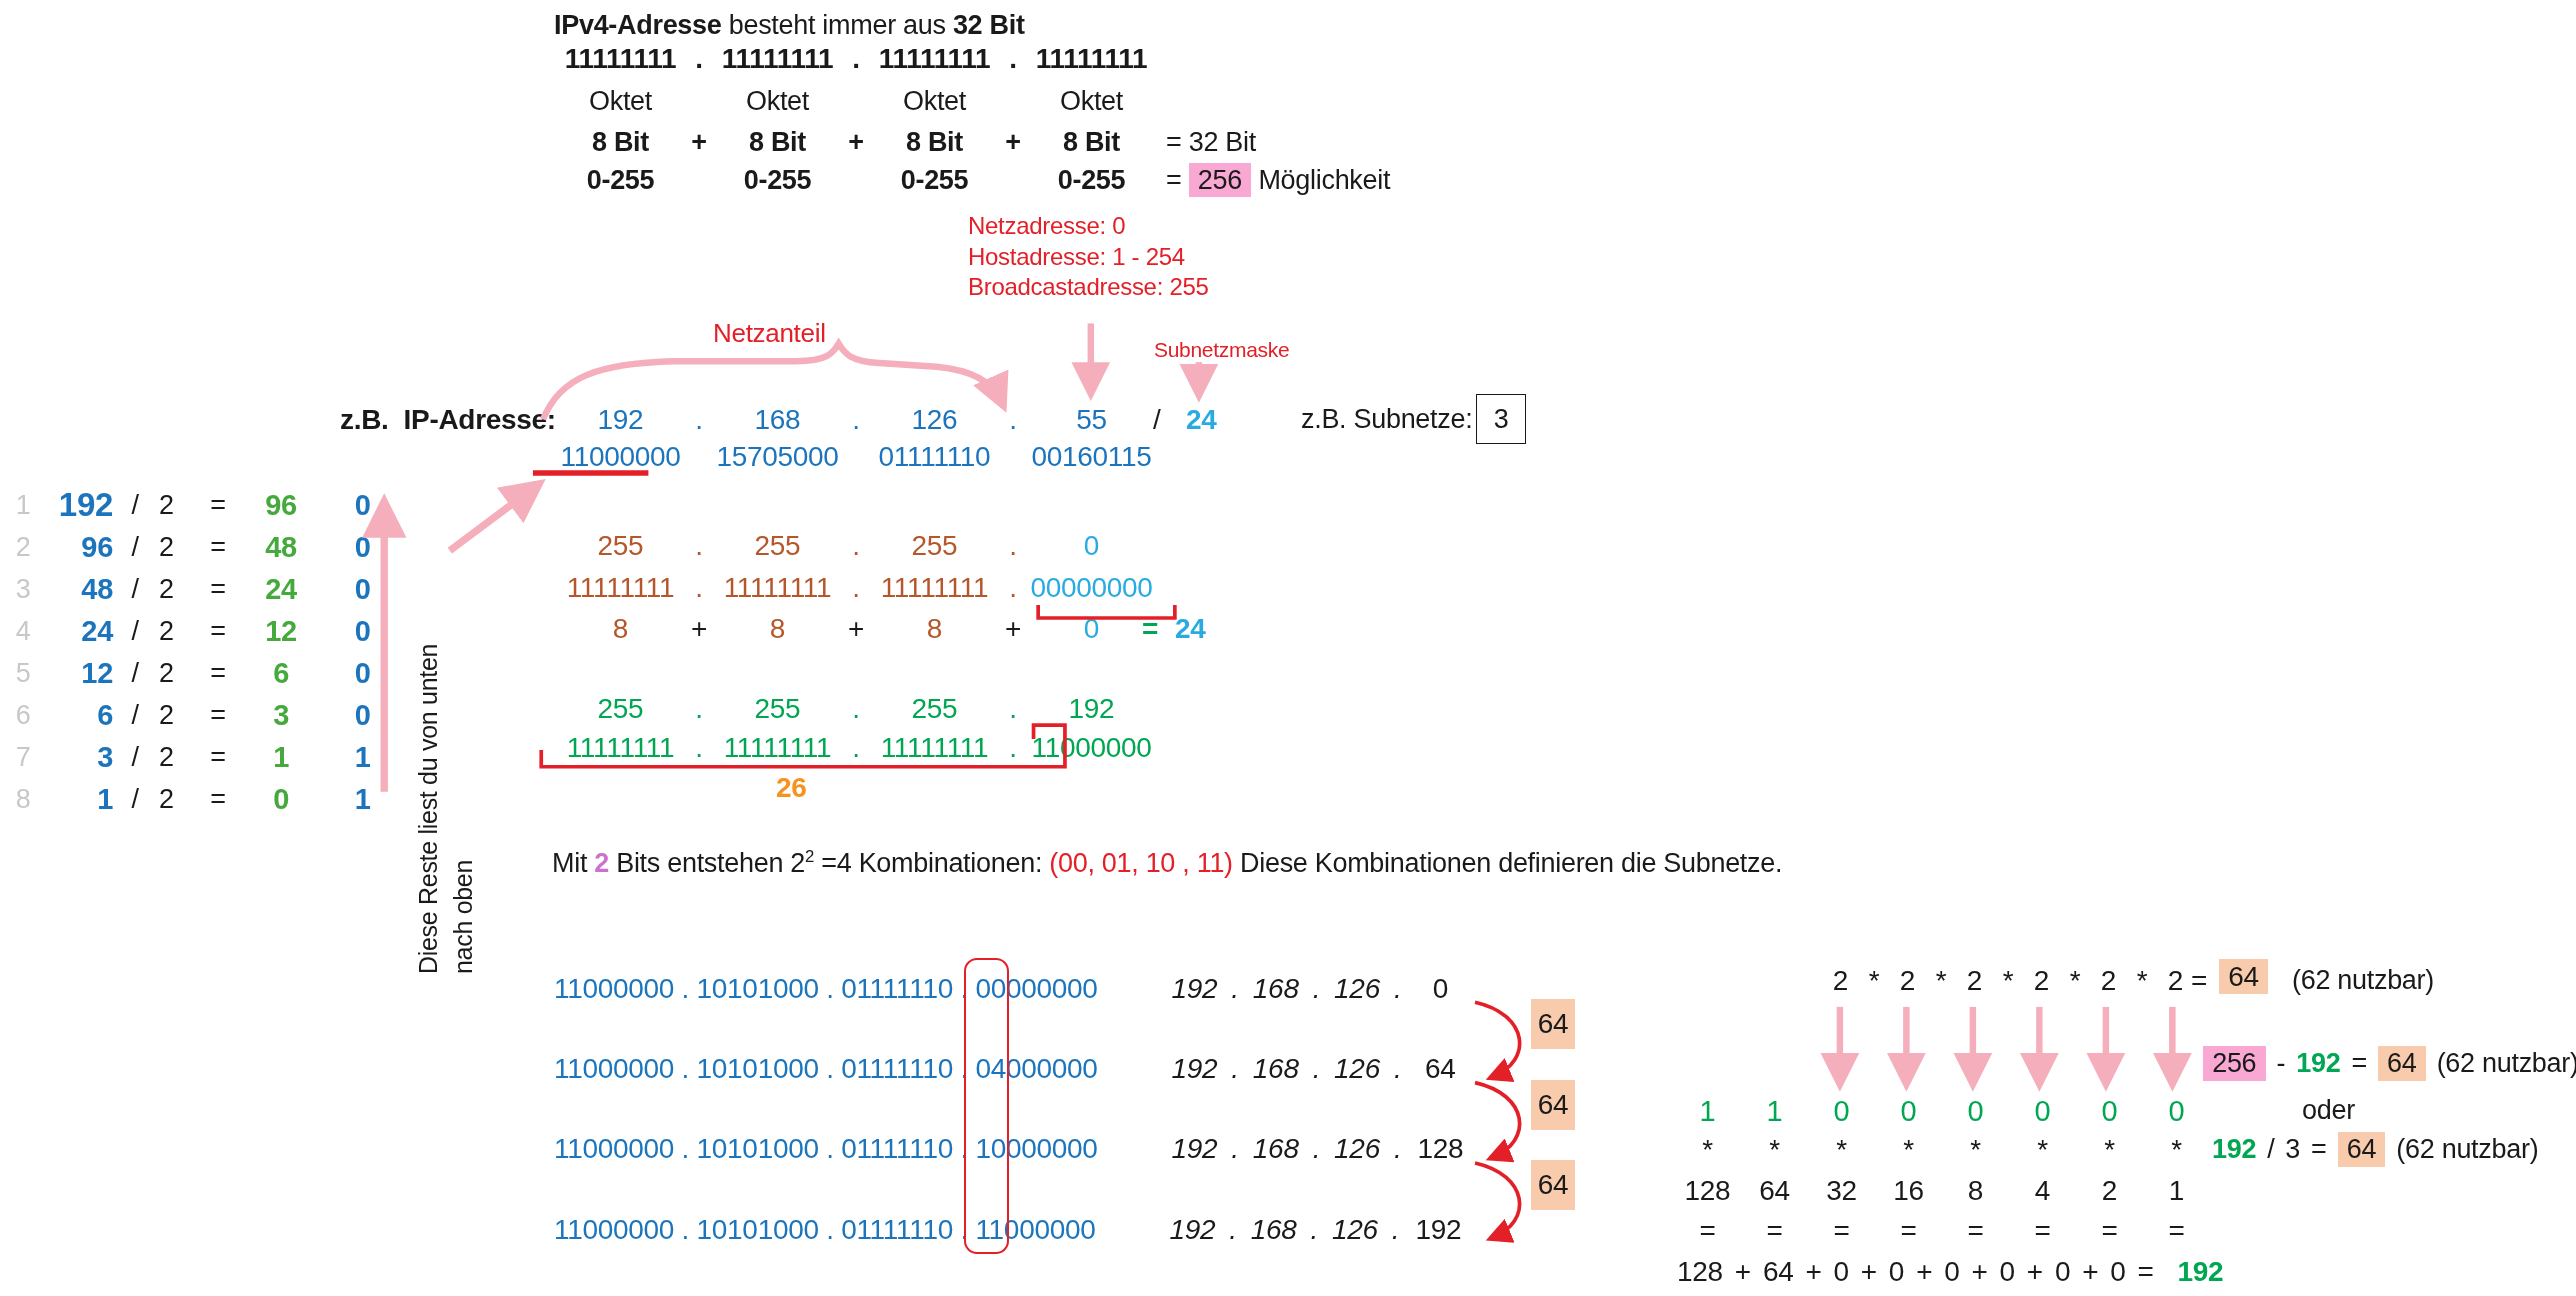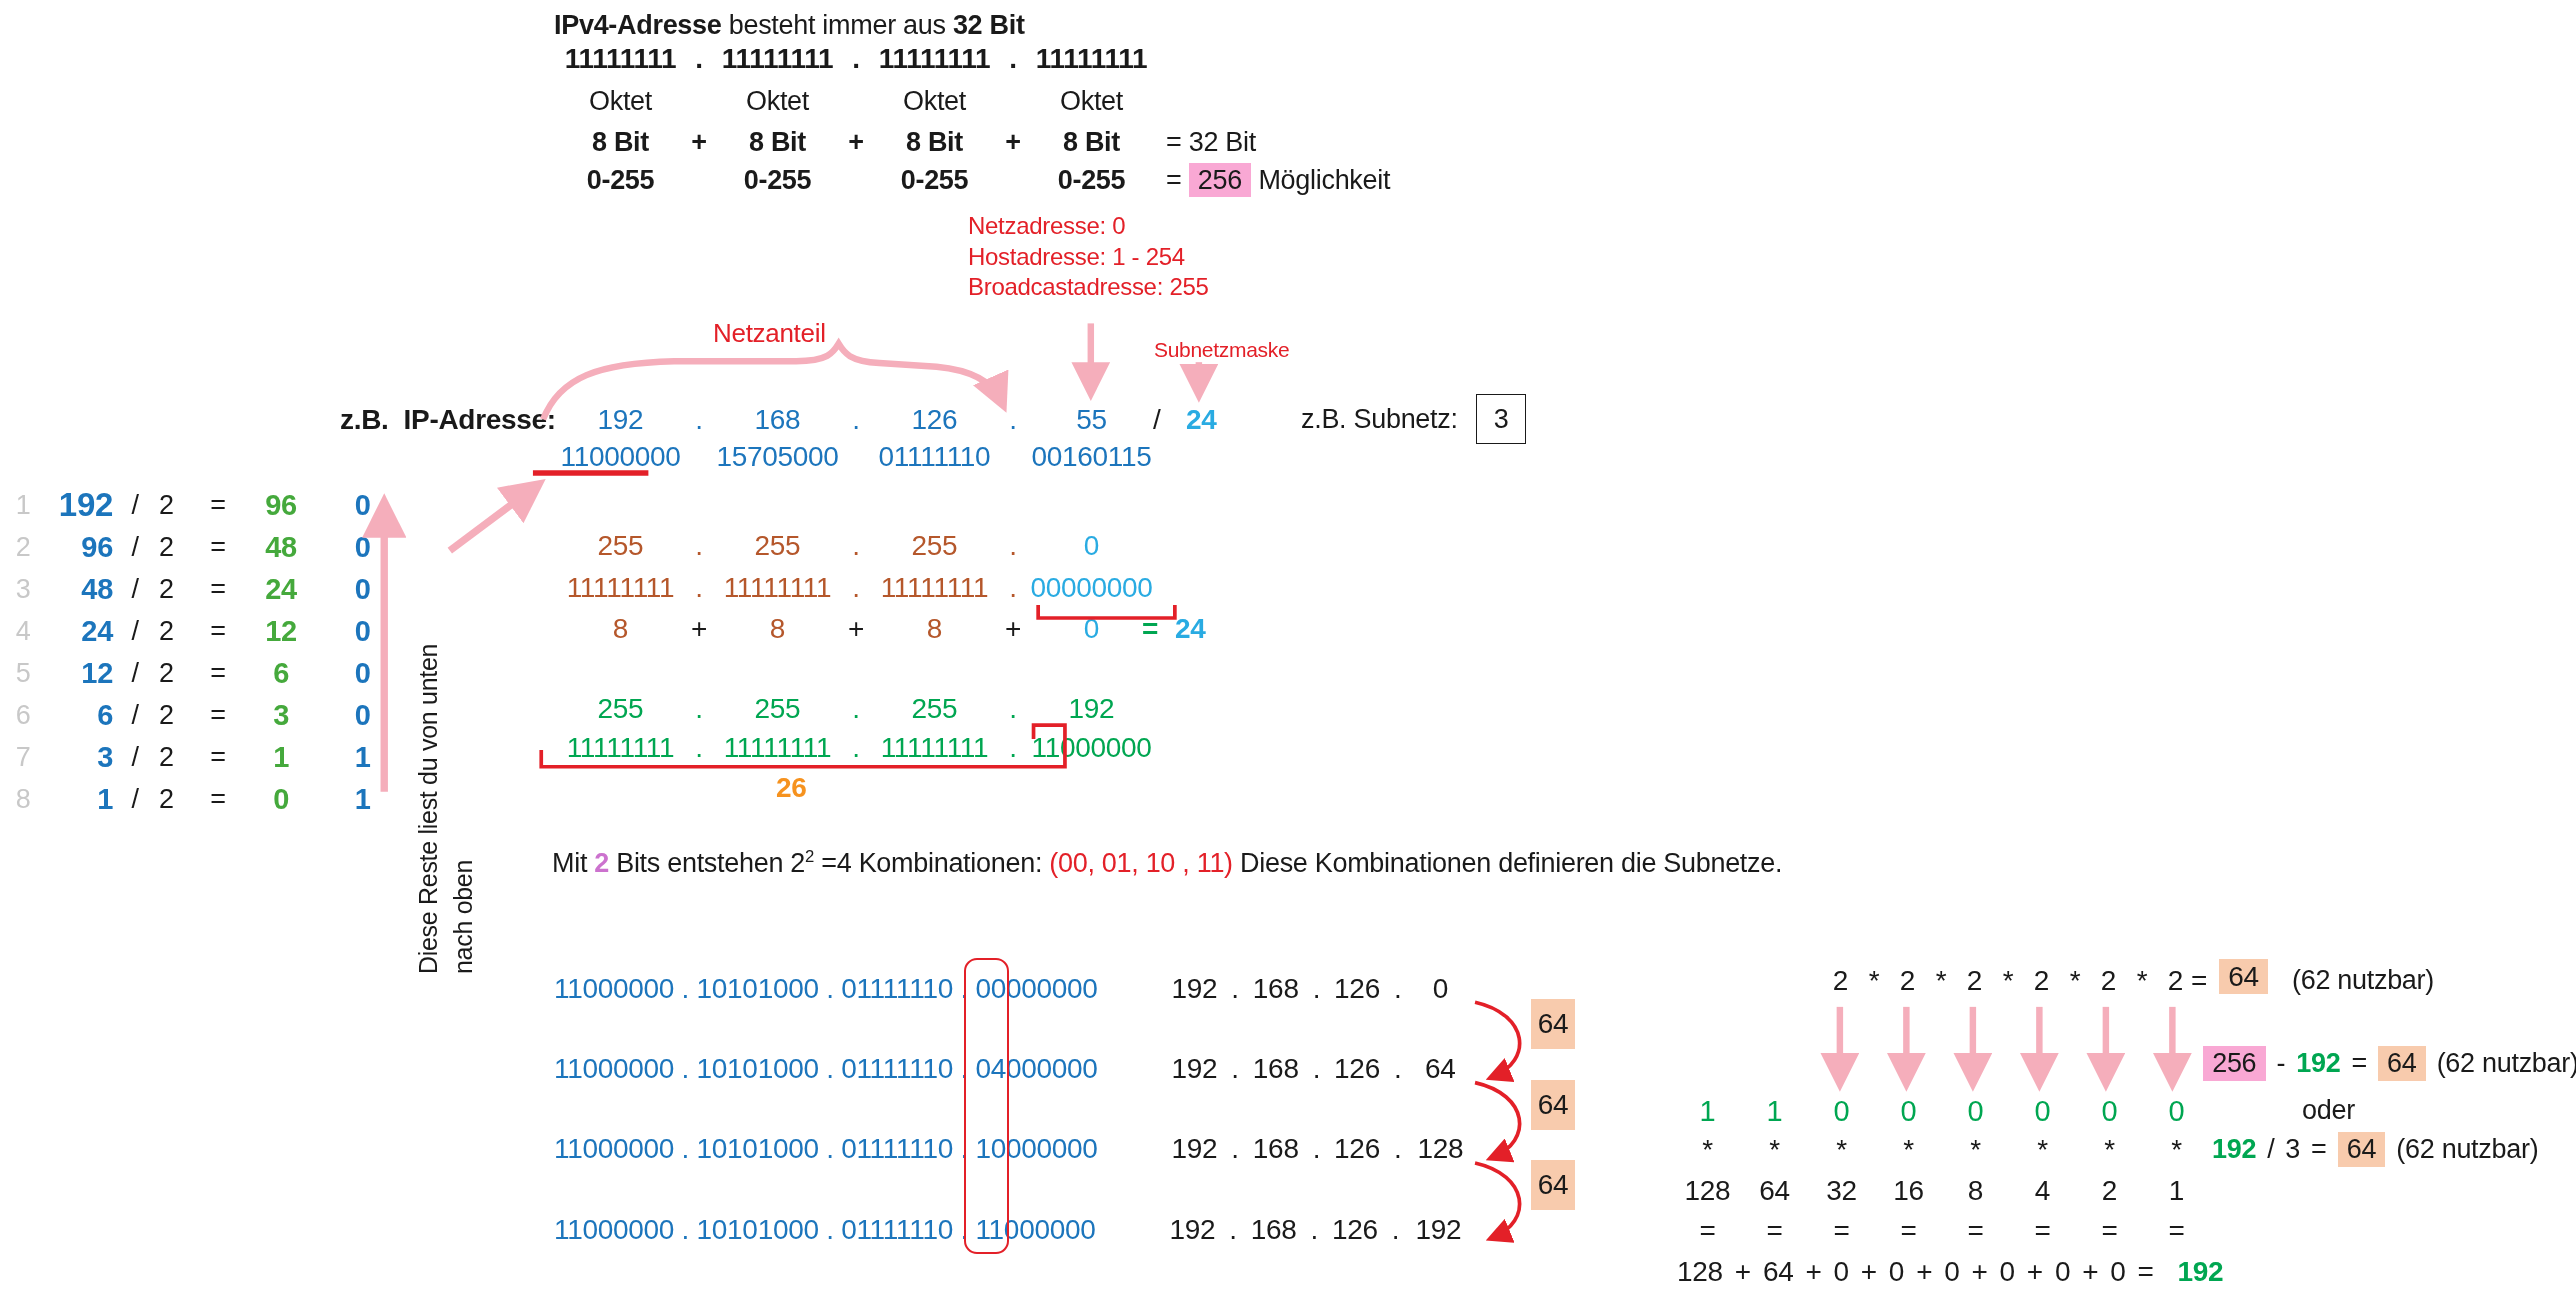--- a/index.html
+++ b/index.html
@@ -21,21 +21,21 @@
           text-align:center;}
   .stepbox{position:absolute;width:44px;height:50px;background:#F8CBAD;display:flex;
            align-items:center;justify-content:center;font-size:28px;}
   .dgrid{position:absolute;display:grid;grid-template-columns:35px 78px 33px 29.6px 74px 52px 111px;
          grid-auto-rows:42px;align-items:center;}
   .dn{color:#C8C8C8;text-align:center;font-size:27px;}
   .da{color:#1C75BC;font-weight:bold;text-align:right;padding-right:5.5px;font-size:29px;}
   .ds,.dt,.de{text-align:center;font-size:27px;}
   .dq{color:#45A93C;font-weight:bold;text-align:center;font-size:29px;}
   .dr{color:#1C75BC;font-weight:bold;text-align:center;font-size:29px;}
-  .dec{margin-left:74px;word-spacing:6.5px;color:#1a1a1a;}
+  .dec{margin-left:74px;word-spacing:6.5px;color:#1a1a1a;font-style:italic;}
   .dec-last{display:inline-block;width:78px;text-align:center;color:#1a1a1a;}
   #bit-rect{position:absolute;border:2.8px solid #E32028;border-radius:13px;}
   sup{font-size:0.62em;}
   .pre{white-space:pre;}
   #artifact{position:absolute;left:554px;top:0;width:610px;height:5.5px;overflow:hidden;}
   #artifact span{position:absolute;top:-29.6px;left:0;font-weight:bold;font-size:29px;}
   svg.overlay{position:absolute;left:0;top:0;pointer-events:none;}
 </style>
 </head>
 <body>
@@ -105,21 +105,21 @@
       <span class="sep">.</span>
       <span class="oct">168</span>
       <span class="sep">.</span>
       <span class="oct">126</span>
       <span class="sep">.</span>
       <span class="oct">55</span>
   </div>
   <div class="abs fs30" style="left:1153px;top:404px">/</div>
   <div class="abs b fs30 cyan" style="left:1186px;top:404px">24</div>
 
-  <div class="abs fs29" style="left:1301px;top:404px">z.B. Subnetz:</div>
+  <div class="abs fs29" style="left:1301px;top:404px">z.B. Subnetze:</div>
   <div class="abs fs29" style="left:1476px;top:394px"><span class="valbox">3</span></div>
 
   <div class="abs rowflex fs30 blue" style="left:542px;top:441px">
     <span class="oct">11000000</span>
       <span class="sep"></span>
       <span class="oct">15705000</span>
       <span class="sep"></span>
       <span class="oct">01111110</span>
       <span class="sep"></span>
       <span class="oct">00160115</span>

